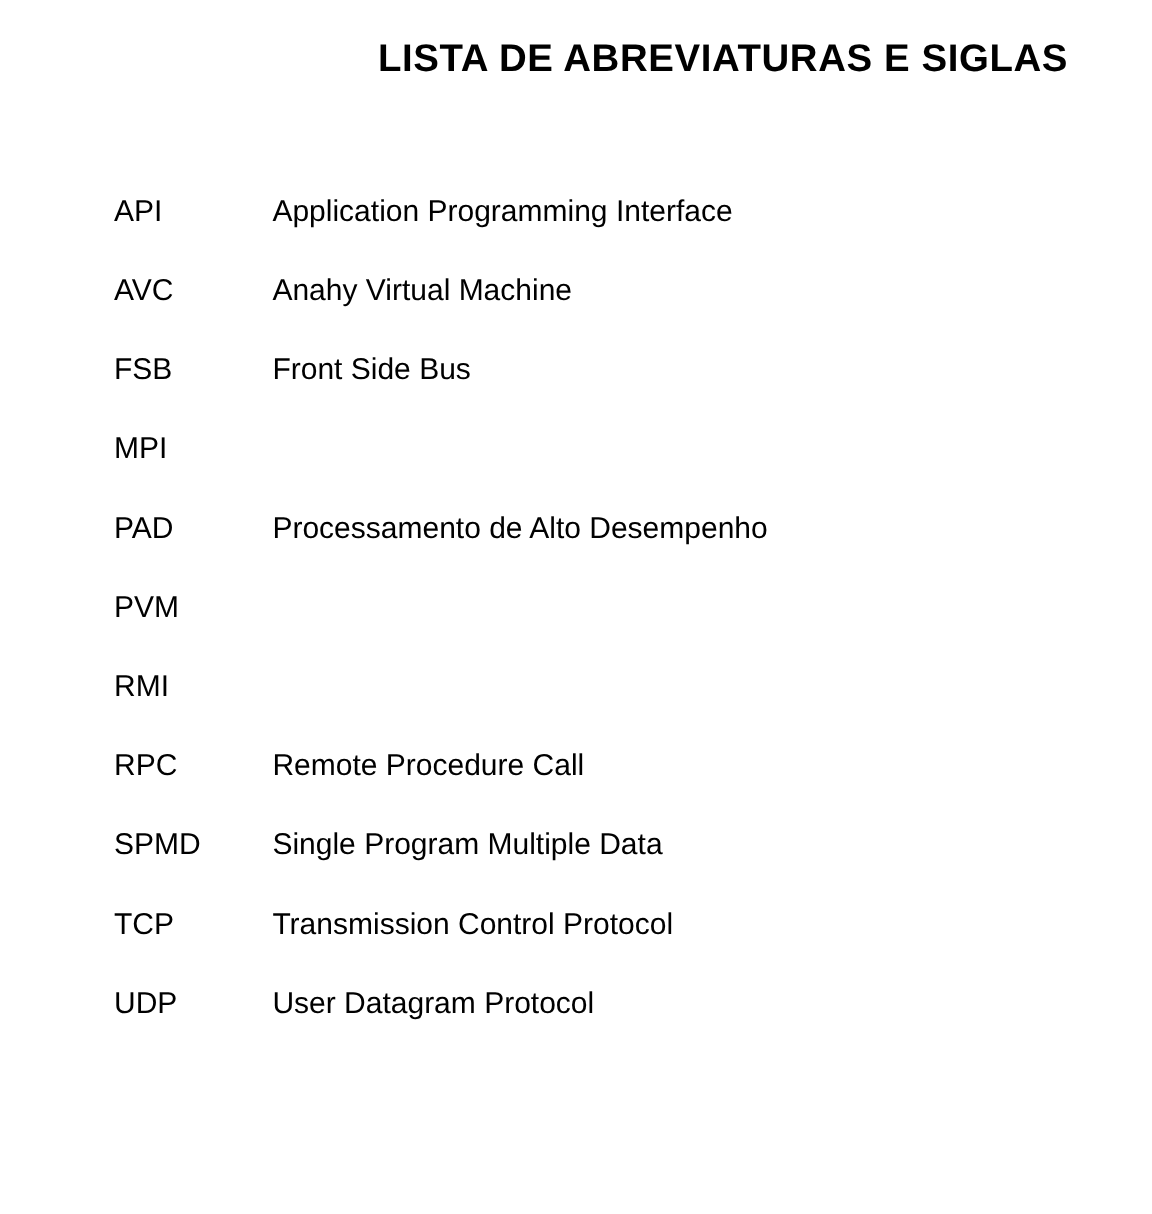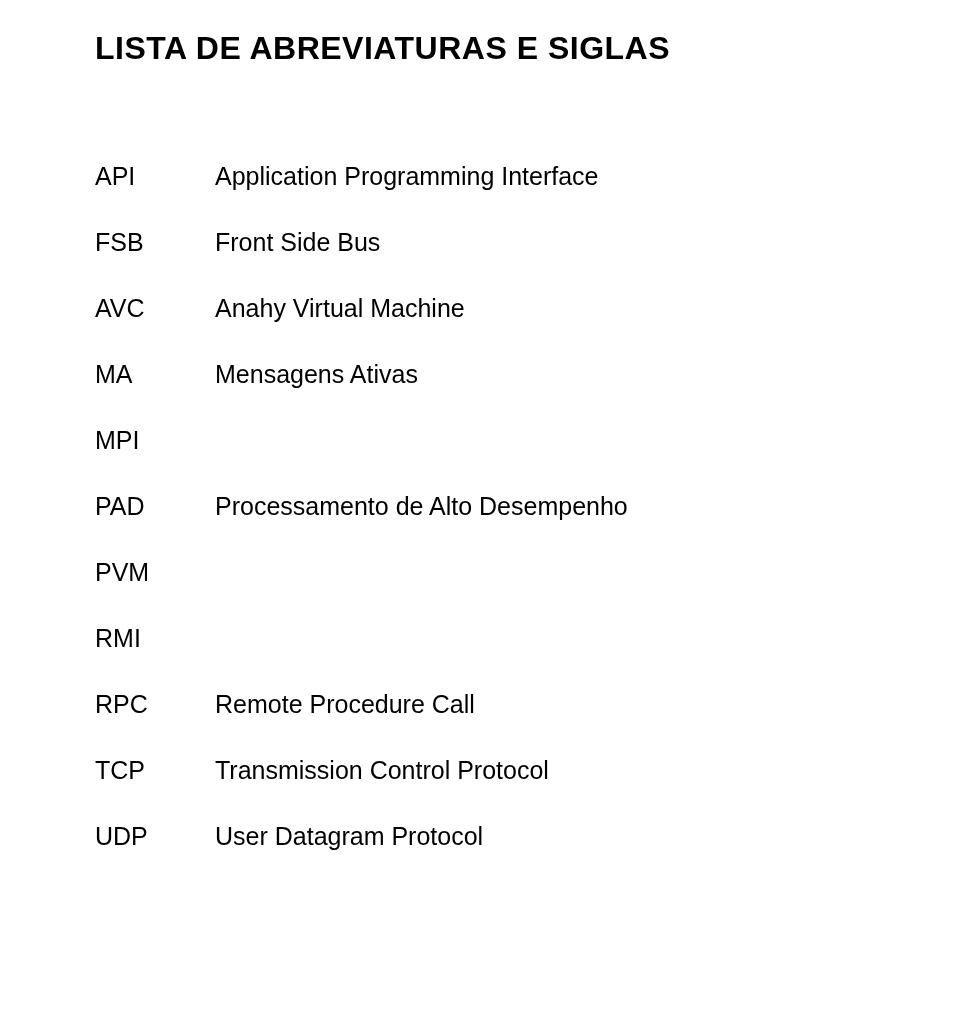--- a/index.html
+++ b/index.html
@@ -11,21 +11,21 @@
       width: 960px;
       height: 1012px;
       background: #ffffff;
       font-family: Helvetica, Arial, sans-serif;
       color: #000000;
       padding: 30px 70px 30px 95px;
     }
     .title {
       font-size: 32px;
       font-weight: bold;
-      text-align: left;
+      text-align: right;
       margin-bottom: 95px;
       letter-spacing: 0.5px;
     }
     .abbrev-list {
       display: flex;
       flex-direction: column;
       gap: 37px;
     }
     .abbrev-row {
       display: flex;
@@ -33,62 +33,63 @@
     }
     .abbrev-term {
       width: 120px;
       font-size: 25px;
       font-weight: normal;
       flex-shrink: 0;
     }
     .abbrev-def {
       font-size: 25px;
       font-weight: normal;
+      margin-left: 12px;
     }
   </style>
 </head>
 <body>
 
 <h1 class="title">LISTA DE ABREVIATURAS E SIGLAS</h1>
 
 <div class="abbrev-list">
   <div class="abbrev-row">
     <span class="abbrev-term">API</span>
     <span class="abbrev-def">Application Programming Interface</span>
   </div>
   <div class="abbrev-row">
-    <span class="abbrev-term">FSB</span>
-    <span class="abbrev-def">Front Side Bus</span>
-  </div>
-  <div class="abbrev-row">
     <span class="abbrev-term">AVC</span>
     <span class="abbrev-def">Anahy Virtual Machine</span>
   </div>
   <div class="abbrev-row">
-    <span class="abbrev-term">MA</span>
-    <span class="abbrev-def">Mensagens Ativas</span>
+    <span class="abbrev-term">FSB</span>
+    <span class="abbrev-def">Front Side Bus</span>
   </div>
   <div class="abbrev-row">
     <span class="abbrev-term">MPI</span>
   </div>
   <div class="abbrev-row">
     <span class="abbrev-term">PAD</span>
     <span class="abbrev-def">Processamento de Alto Desempenho</span>
   </div>
   <div class="abbrev-row">
     <span class="abbrev-term">PVM</span>
   </div>
   <div class="abbrev-row">
     <span class="abbrev-term">RMI</span>
   </div>
   <div class="abbrev-row">
     <span class="abbrev-term">RPC</span>
     <span class="abbrev-def">Remote Procedure Call</span>
   </div>
   <div class="abbrev-row">
+    <span class="abbrev-term">SPMD</span>
+    <span class="abbrev-def">Single Program Multiple Data</span>
+  </div>
+  <div class="abbrev-row">
     <span class="abbrev-term">TCP</span>
     <span class="abbrev-def">Transmission Control Protocol</span>
   </div>
   <div class="abbrev-row">
     <span class="abbrev-term">UDP</span>
     <span class="abbrev-def">User Datagram Protocol</span>
   </div>
 </div>
 
 </body></html>

